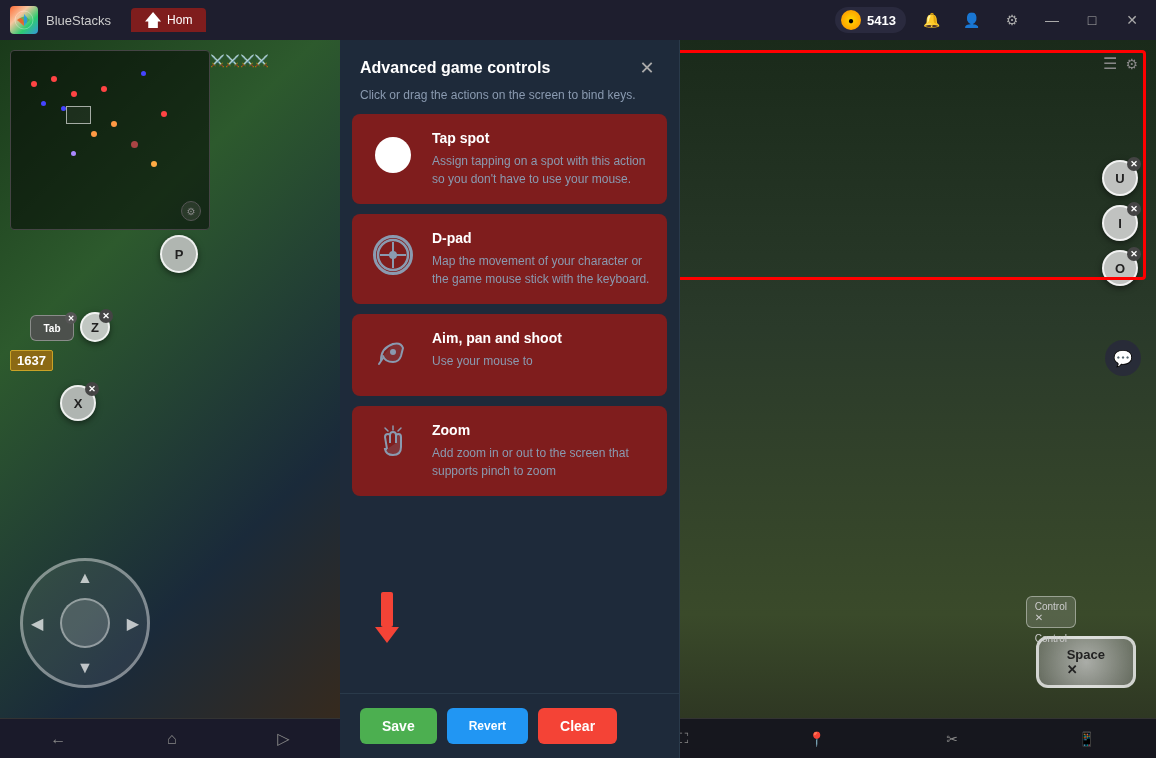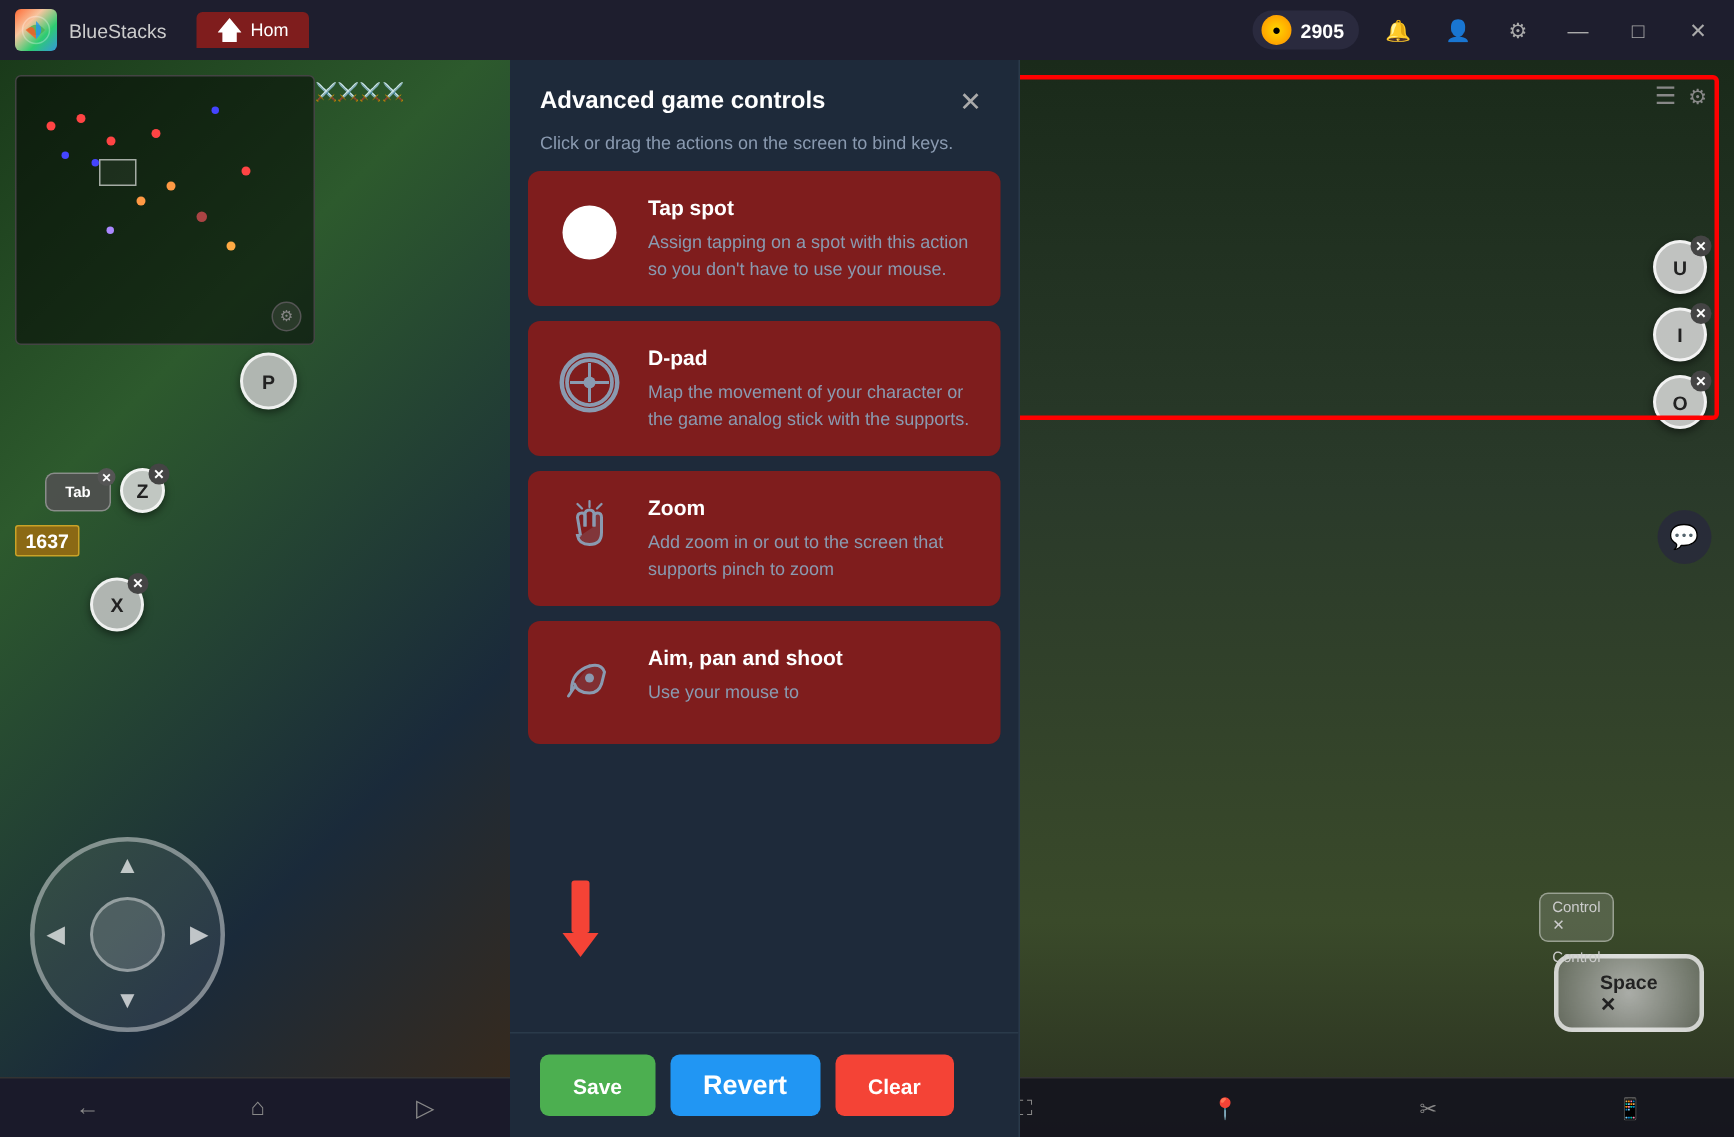--- a/index.html
+++ b/index.html
@@ -303,21 +303,21 @@
       font-size: 14px;
       font-weight: bold;
       cursor: pointer;
     }
     .btn-revert {
       background: #2196f3;
       color: white;
       border: none;
       padding: 10px 22px;
       border-radius: 6px;
-      font-size: 18px;
+      font-size: 12px;
       font-weight: bold;
       cursor: pointer;
     }
     .btn-clear {
       background: #f44336;
       color: white;
       border: none;
       padding: 10px 22px;
       border-radius: 6px;
       font-size: 14px;
@@ -408,21 +408,21 @@
     </svg>
   </div>
   <span class="title-bar-app">BlueStacks</span>
   <div class="title-bar-tab">
     <div class="home-icon"></div>
     <span>Hom</span>
   </div>
   <div class="title-bar-right">
     <div class="coin-display">
       <div class="coin-icon">●</div>
-      <span class="coin-amount">2905</span>
+      <span class="coin-amount">5413</span>
     </div>
     <div class="tb-btn">🔔</div>
     <div class="tb-btn">👤</div>
     <div class="tb-btn">⚙</div>
     <div class="tb-btn">—</div>
     <div class="tb-btn">□</div>
     <div class="tb-btn">✕</div>
   </div>
 </div>
 
@@ -524,58 +524,58 @@
                 <circle cx="17" cy="17" r="15" fill="none" stroke="#8a9ab0" stroke-width="2.5"></circle>
                 <line x1="17" y1="4" x2="17" y2="30" stroke="#8a9ab0" stroke-width="2"></line>
                 <line x1="4" y1="17" x2="30" y2="17" stroke="#8a9ab0" stroke-width="2"></line>
                 <circle cx="17" cy="17" r="4" fill="#8a9ab0"></circle>
               </svg>
             </div>
           </div>
         </div>
         <div class="action-text">
           <h3>D-pad</h3>
-          <p>Map the movement of your character or the game analog stick with the supports.</p>
-        </div>
-      </div>
-
-      <div class="action-card">
-        <div class="action-icon">
-          <div class="zoom-icon">
-            <svg width="44" height="44" viewBox="0 0 44 44">
-
-              <path d="M16 28 L14 16 Q14 13 17 13 Q19 13 19 15 L19 22" stroke="#8a9ab0" stroke-width="2" fill="none"></path>
-              <path d="M19 22 L19 14 Q19 11 22 11 Q25 11 25 14 L25 22" stroke="#8a9ab0" stroke-width="2" fill="none"></path>
-              <path d="M25 22 L25 15 Q25 13 27.5 13 Q30 13 30 16 L30 26 Q30 34 22 34 Q15 34 14 28 L16 28" stroke="#8a9ab0" stroke-width="2" fill="rgba(138,154,176,0.2)"></path>
-
-              <path d="M17 10 L14 7 M22 9 L22 5 M27 10 L30 7" stroke="#8a9ab0" stroke-width="1.5" stroke-linecap="round"></path>
-            </svg>
-          </div>
-        </div>
-        <div class="action-text">
-          <h3>Zoom</h3>
-          <p>Add zoom in or out to the screen that supports pinch to zoom</p>
+          <p>Map the movement of your character or the game mouse stick with the keyboard.</p>
         </div>
       </div>
 
       <div class="action-card">
         <div class="action-icon">
           <div class="aim-icon">
             <svg width="44" height="44" viewBox="0 0 44 44">
 
               <path d="M10 30 Q10 18 22 14" stroke="#8a9ab0" stroke-width="2" fill="none" stroke-linecap="round"></path>
               <path d="M22 14 Q30 12 32 18 L30 26 Q28 32 22 32 Q14 32 12 26" stroke="#8a9ab0" stroke-width="2" fill="rgba(138,154,176,0.15)" stroke-linecap="round"></path>
               <circle cx="22" cy="22" r="3" fill="#8a9ab0"></circle>
               <path d="M8 34 L12 28" stroke="#8a9ab0" stroke-width="2" stroke-linecap="round"></path>
             </svg>
           </div>
         </div>
         <div class="action-text">
           <h3>Aim, pan and shoot</h3>
           <p>Use your mouse to</p>
+        </div>
+      </div>
+
+      <div class="action-card">
+        <div class="action-icon">
+          <div class="zoom-icon">
+            <svg width="44" height="44" viewBox="0 0 44 44">
+
+              <path d="M16 28 L14 16 Q14 13 17 13 Q19 13 19 15 L19 22" stroke="#8a9ab0" stroke-width="2" fill="none"></path>
+              <path d="M19 22 L19 14 Q19 11 22 11 Q25 11 25 14 L25 22" stroke="#8a9ab0" stroke-width="2" fill="none"></path>
+              <path d="M25 22 L25 15 Q25 13 27.5 13 Q30 13 30 16 L30 26 Q30 34 22 34 Q15 34 14 28 L16 28" stroke="#8a9ab0" stroke-width="2" fill="rgba(138,154,176,0.2)"></path>
+
+              <path d="M17 10 L14 7 M22 9 L22 5 M27 10 L30 7" stroke="#8a9ab0" stroke-width="1.5" stroke-linecap="round"></path>
+            </svg>
+          </div>
+        </div>
+        <div class="action-text">
+          <h3>Zoom</h3>
+          <p>Add zoom in or out to the screen that supports pinch to zoom</p>
         </div>
       </div>
 
     </div>
 
     <div style="position:relative;">
       <div style="position:absolute;bottom:50px;left:35px;display:flex;flex-direction:column;align-items:center;">
         <div style="width:12px;height:35px;background:#f44336;border-radius:2px;"></div>
         <div style="width:0;height:0;border-left:12px solid transparent;border-right:12px solid transparent;border-top:16px solid #f44336;"></div>
       </div>

